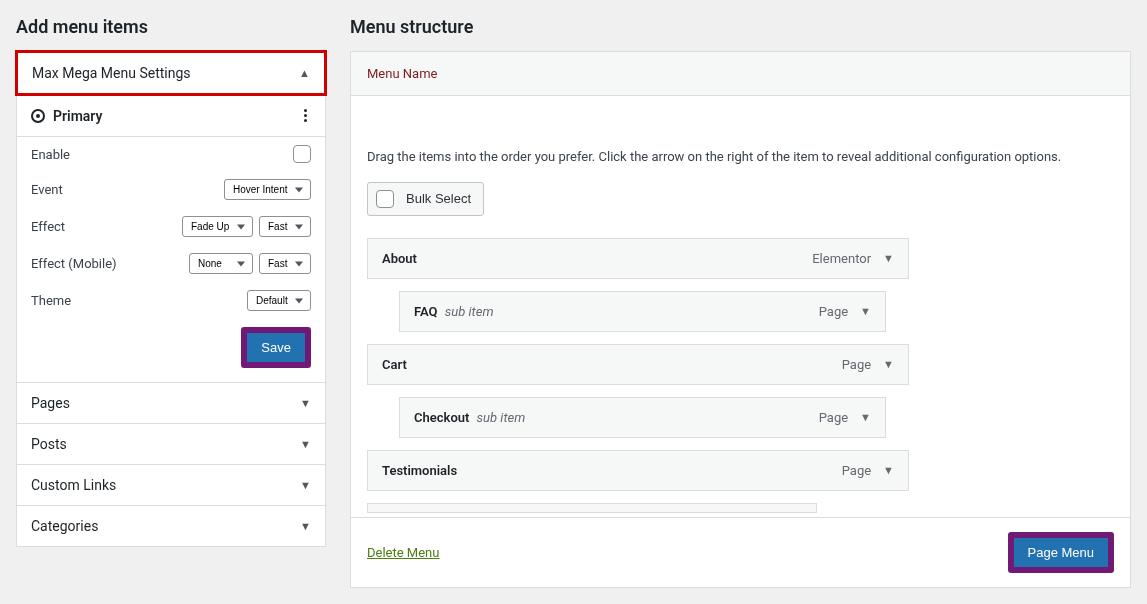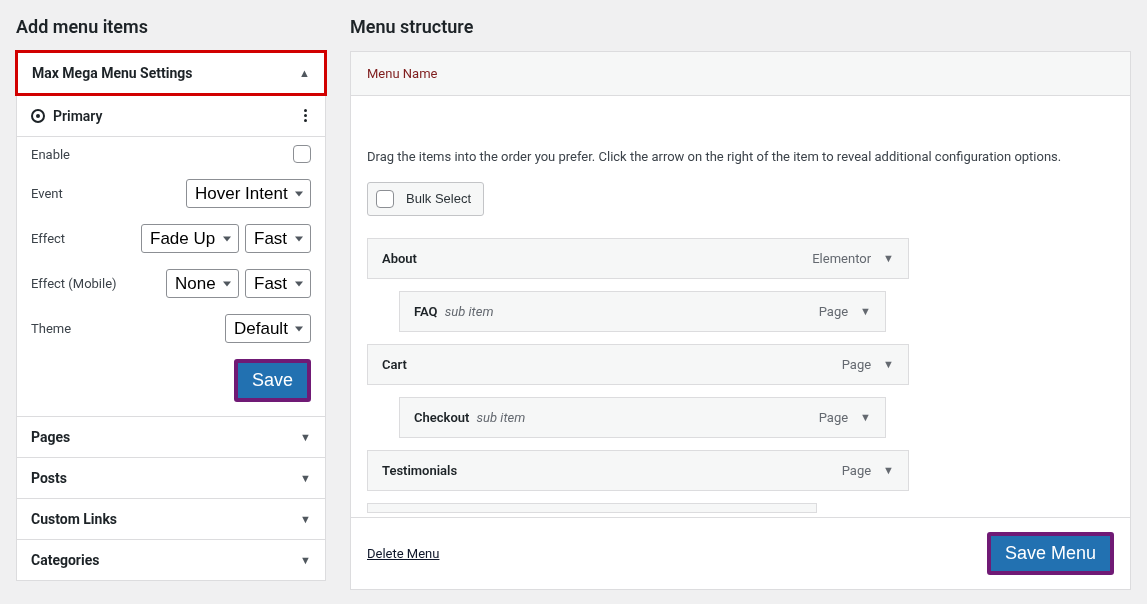--- a/index.html
+++ b/index.html
@@ -28,21 +28,21 @@
   .metabox {
     border-bottom: 1px solid #dcdcde;
   }
   .metabox:last-child { border-bottom: none; }
   .metabox-header {
     display: flex;
     justify-content: space-between;
     align-items: center;
     padding: 12px 14px;
     font-size: 14px;
-    font-weight: 700;
+    font-weight: 400;
     cursor: pointer;
     background: #fff;
     position: relative;
   }
   .metabox-header .chevron {
     color: #50575e;
     font-size: 11px;
   }
   .metabox-body { padding: 0; }
 
@@ -78,21 +78,21 @@
     align-items:center;
     padding: 8px 14px;
     font-size: 13px;
     color:#3c434a;
   }
   .controls-right { display:flex; gap:6px; justify-content:flex-end; }
   select.wp-select {
     border:1px solid #8c8f94;
     border-radius:3px;
     padding:4px 22px 4px 8px;
-    font-size:17px;
+    font-size:10px;
     background:#fff;
     appearance:none;
     position:relative;
   }
   .select-wrap { position:relative; display:inline-block; }
   .select-wrap::after {
     content:'';
     position:absolute;
     right:8px; top:50%;
     width:0;height:0;
@@ -107,24 +107,24 @@
     border:1px solid #8c8f94;
     border-radius:4px;
     appearance:none;
     background:#fff;
     cursor:pointer;
   }
   .save-row { padding: 8px 14px 14px; display:flex; justify-content:flex-end; }
   .btn-primary {
     background:#2271b1;
     color:#fff;
-    border:4px solid #701a75;
+    border:6px solid #701a75;
     border-radius:3px;
     padding:7px 14px;
-    font-size:18px;
+    font-size:13px;
     cursor:pointer;
     font-weight:400;
   }
 
   
   .menu-frame { border:1px solid #dcdcde; background:#fff; }
   .menu-header {
     background:#f6f7f7;
     border-bottom:1px solid #dcdcde;
     padding:14px 16px;
@@ -176,21 +176,21 @@
   .stub-item { border:1px solid #dcdcde; background:#f6f7f7; height:10px; width:450px; }
 
   .menu-footer {
     border-top:1px solid #dcdcde;
     padding:14px 16px;
     display:flex;
     justify-content:space-between;
     align-items:center;
     background:#fff;
   }
-  .delete-link { color:#0f172a; text-decoration:underline; font-size:13px; cursor:pointer; }
+  .delete-link { color:#4d7c0f; text-decoration:underline; font-size:13px; cursor:pointer; }
 </style>
 </head>
 <body>
 
 <div class="columns">
 
   <div class="left-col">
     <h2 class="section-title">Add menu items</h2>
 
     <div class="metabox-holder">
@@ -344,17 +344,17 @@
               <span class="item-toggle">▼</span>
             </span>
           </div>
 
           <div class="stub-item"></div>
         </div>
       </div>
 
       <div class="menu-footer">
         <a class="delete-link">Delete Menu</a>
-        <button class="btn-primary">Save Menu</button>
+        <button class="btn-primary">Page Menu</button>
       </div>
     </div>
   </div>
 </div>
 
 </body></html>

